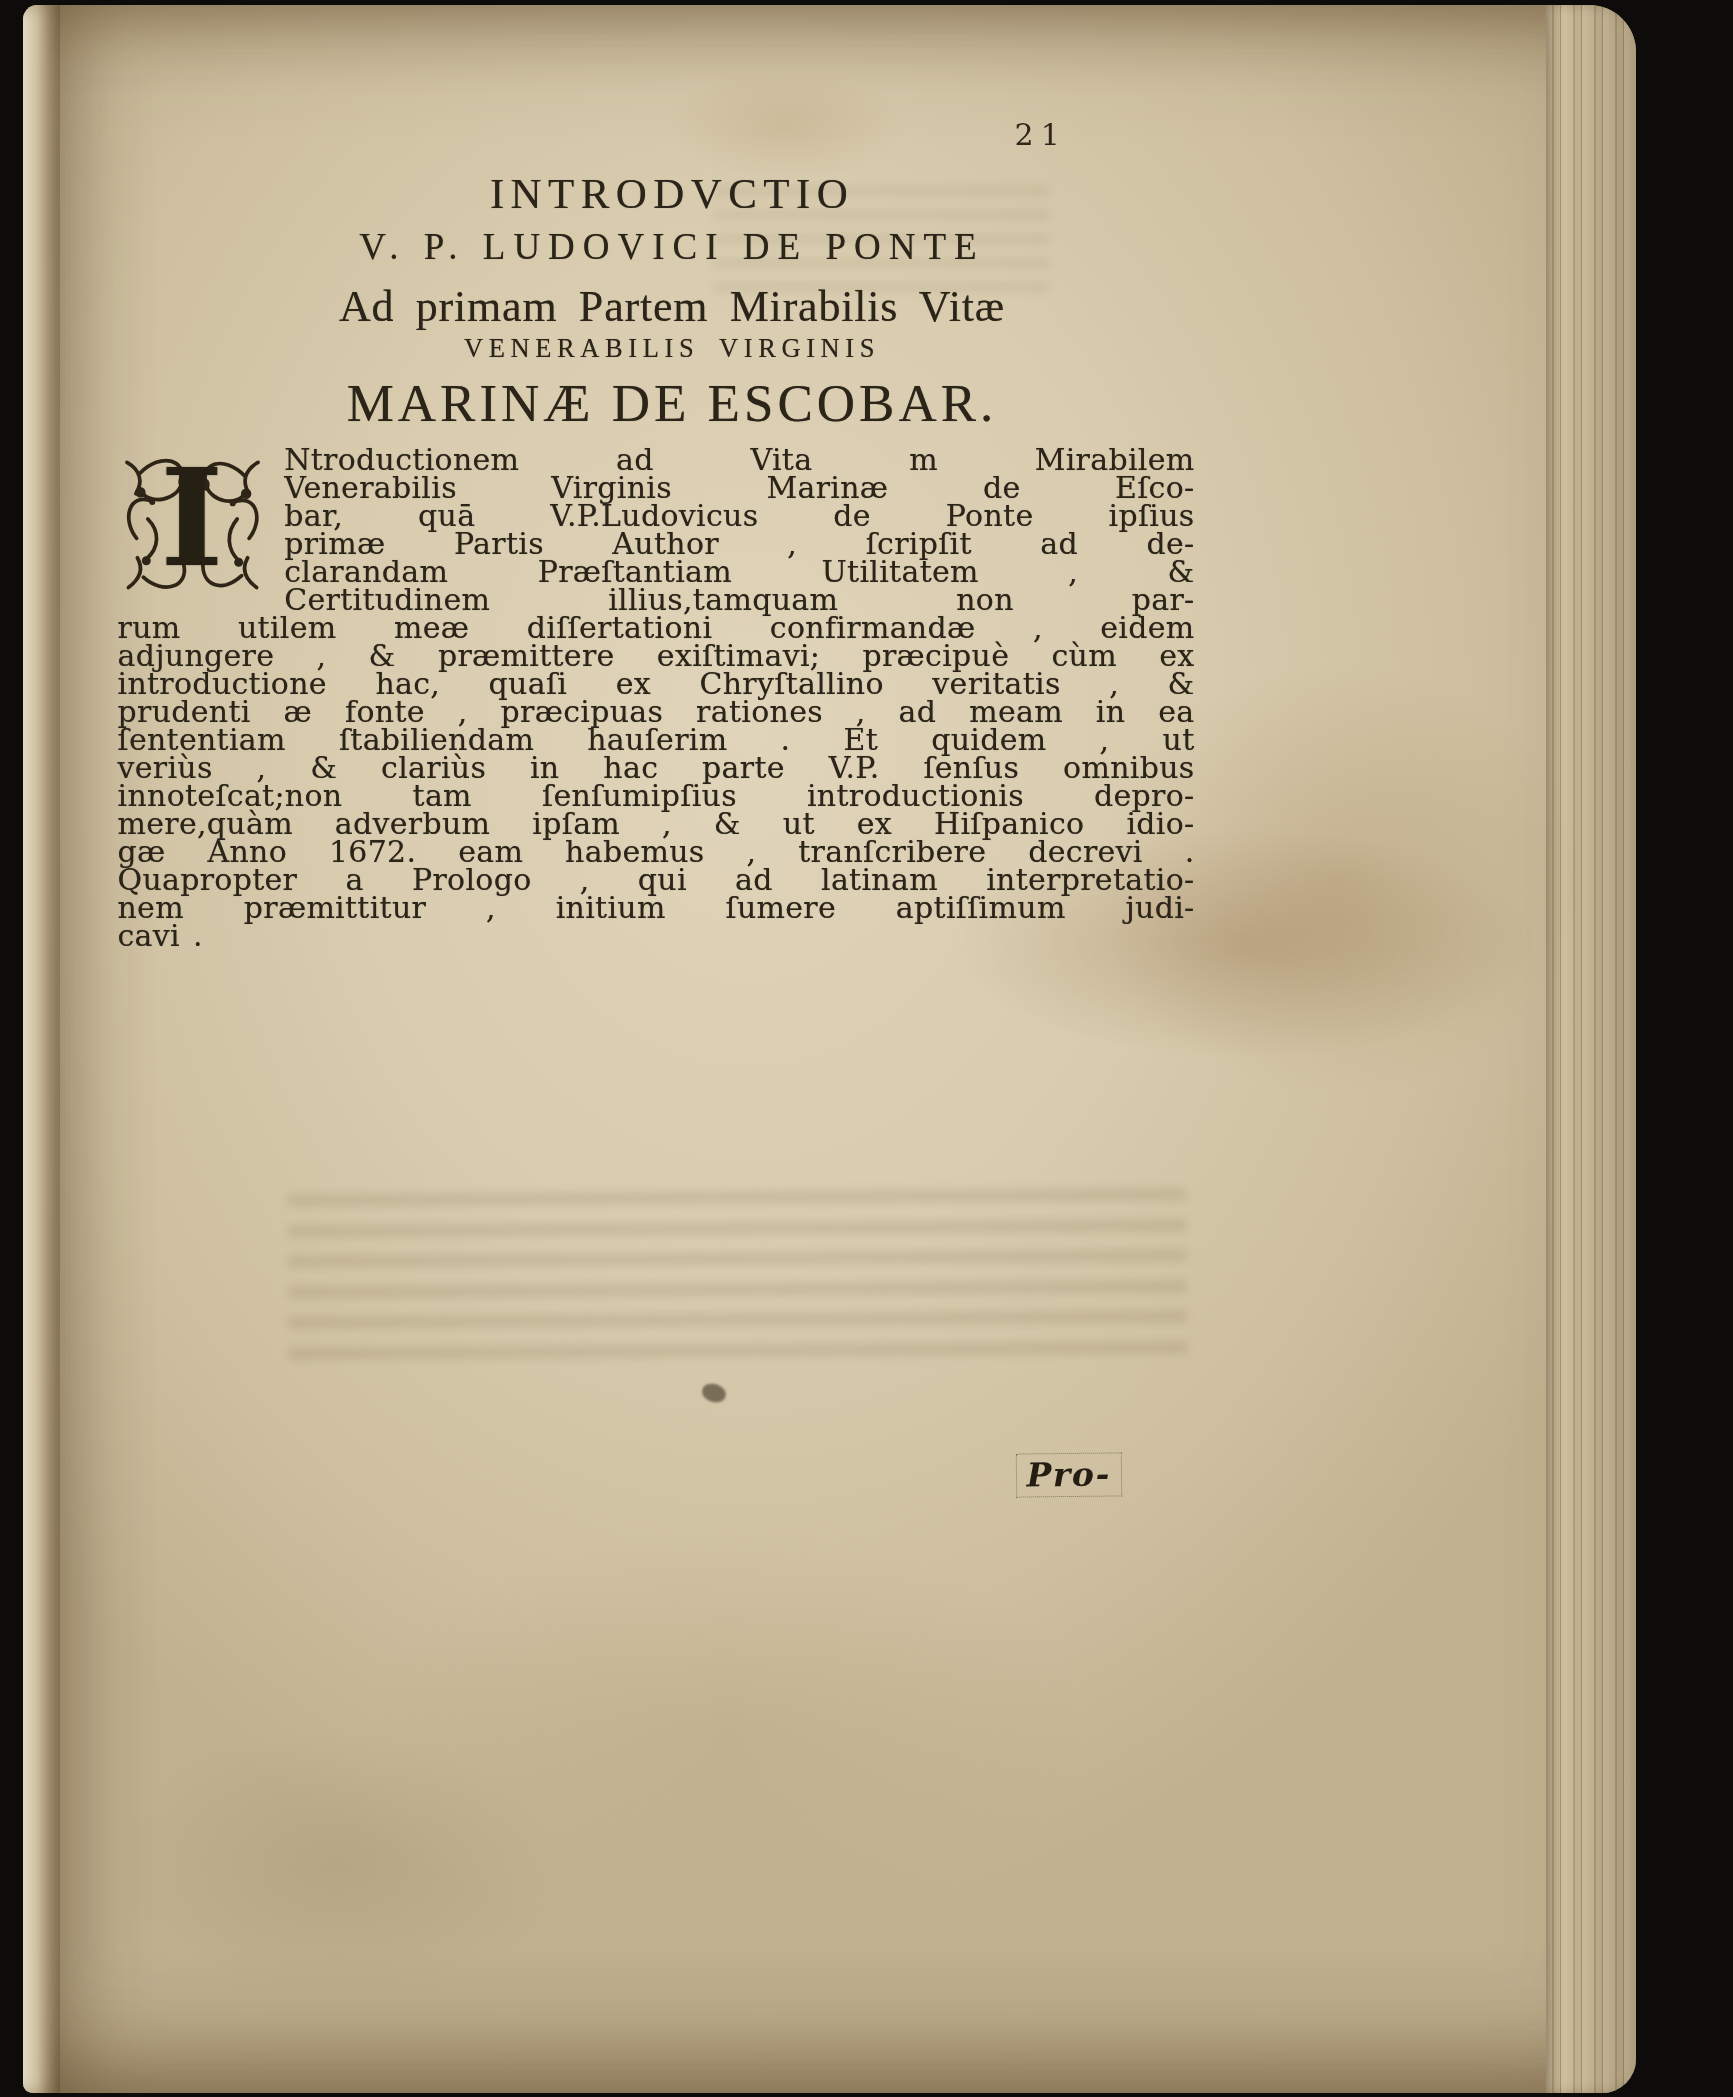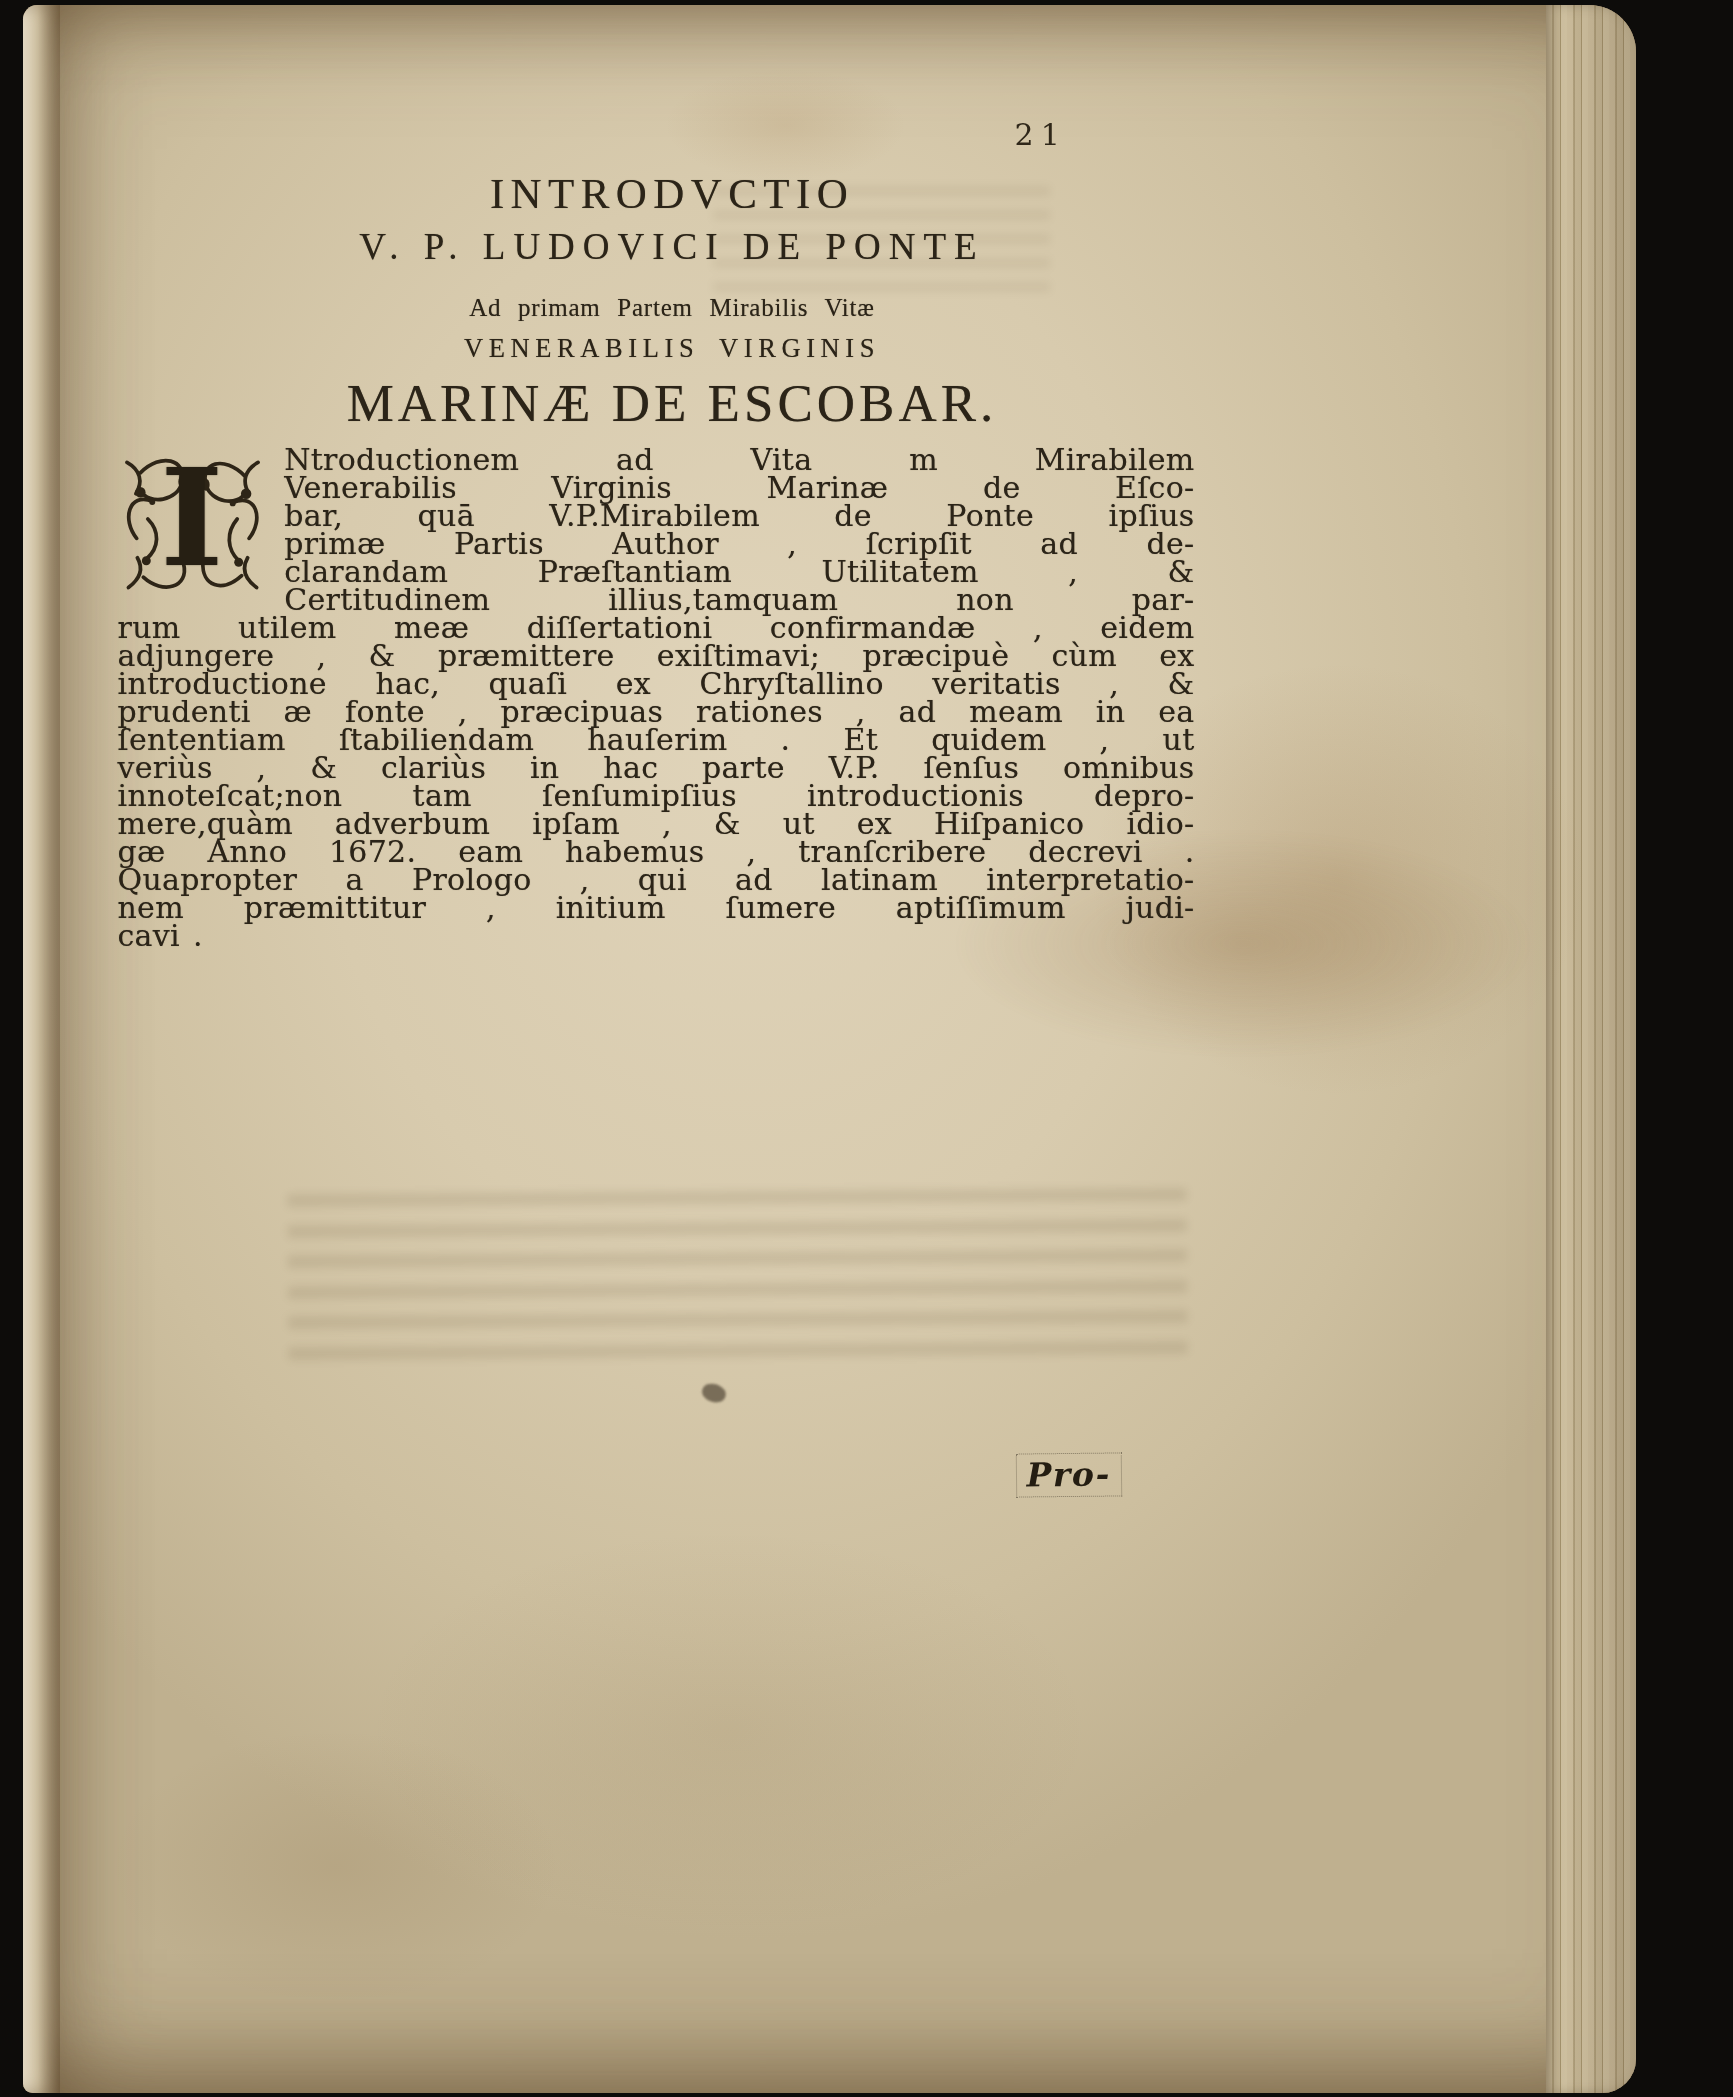--- a/index.html
+++ b/index.html
@@ -43,21 +43,21 @@
   }
   
   .content{position:absolute;left:0;top:0;width:100%;height:100%;color:#2b2418;}
   .headings{position:absolute;left:104px;top:0;width:1091px;text-align:center;}
   .pgnum{
     position:absolute;left:992px;top:112px;
     font-size:30px;letter-spacing:7.2px;color:#2f2719;
   }
   .h-title{position:absolute;width:100%;top:164px;font-size:43px;letter-spacing:6.4px;}
   .h-author{position:absolute;width:100%;top:220px;font-size:37px;letter-spacing:8px;}
-  .h-dedication{position:absolute;width:100%;top:289px;font-size:25px;letter-spacing:0.8px;word-spacing:9.6px;}
+  .h-dedication{position:absolute;width:100%;top:276px;font-size:44px;letter-spacing:0.8px;word-spacing:9.6px;}
   .h-subcaps{position:absolute;width:100%;top:328px;font-size:26.5px;letter-spacing:5.6px;word-spacing:8px;}
   .h-name{position:absolute;width:100%;top:368px;font-size:53px;letter-spacing:4px;}
   .headings div{text-shadow:0 0 0.8px rgba(43,36,24,.55);font-family:Liberation Serif, serif;}
 
   
   .body-text{
     position:absolute;left:95px;top:441px;width:1077px;
     font-size:30px;line-height:28px;letter-spacing:0.3px;word-spacing:3.2px;
     color:#2b2418;text-shadow:0 0 0.8px rgba(43,36,24,.5);
   }
@@ -170,21 +170,21 @@
             <circle cx="154" cy="73" r="4"></circle>
             <ellipse cx="86" cy="44" rx="5" ry="8"></ellipse>
             <ellipse cx="118" cy="48" rx="5" ry="8"></ellipse>
           </g>
         </svg>
         <span class="initial-letter">I</span>
       </div>
       <div class="lines">
           <div class="bline">Ntroductionem ad Vita m Mirabilem</div>
           <div class="bline">Venerabilis Virginis Marinæ de Eſco-</div>
-          <div class="bline">bar, quā V.P.Mirabilem de Ponte ipſius</div>
+          <div class="bline">bar, quā V.P.Ludovicus de Ponte ipſius</div>
           <div class="bline">primæ Partis Author , ſcripſit ad de-</div>
           <div class="bline">clarandam Præſtantiam Utilitatem , &amp;</div>
           <div class="bline">Certitudinem illius,tamquam non par-</div>
           <div class="bline">rum utilem meæ diſſertationi confirmandæ , eidem</div>
           <div class="bline">adjungere , &amp; præmittere exiſtimavi; præcipuè cùm ex</div>
           <div class="bline">introductione hac, quaſi ex Chryſtallino veritatis , &amp;</div>
           <div class="bline">prudenti æ fonte , præcipuas rationes , ad meam in ea</div>
           <div class="bline">ſententiam ſtabiliendam hauſerim . Et quidem , ut</div>
           <div class="bline">veriùs , &amp; clariùs in hac parte V.P. ſenſus omnibus</div>
           <div class="bline">innoteſcat;non tam ſenſumipſius introductionis depro-</div>

